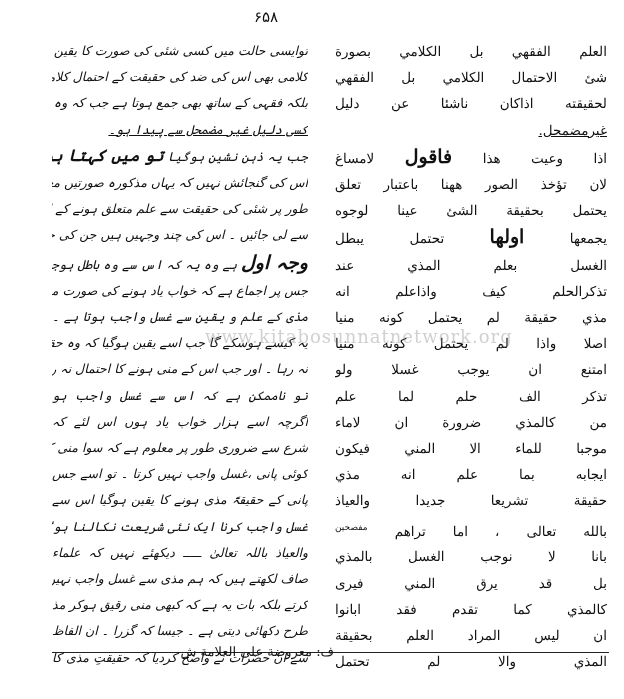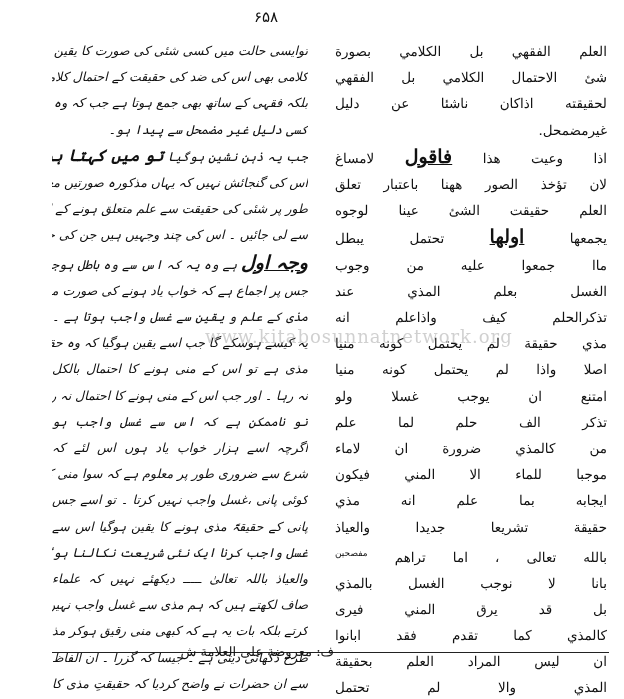--- a/index.html
+++ b/index.html
@@ -4,22 +4,22 @@
 <style>
   html, body { margin:0; padding:0; background:#ffffff; }
   body { width:624px; height:699px; position:relative; overflow:hidden;
          font-family:"DejaVu Serif", serif; color:#111; }
   .page-num { position:absolute; top:8px; left:0; width:532px; text-align:center;
               font-size:15px; letter-spacing:2px; }
   .col { position:absolute; direction:rtl; text-align:justify; }
   .col-right { top:38px; left:335px; width:272px; font-size:13.5px; line-height:26.2px; }
   .col-left  { top:38px; left:52px;  width:256px; font-size:12.5px; line-height:26.2px; font-style:italic; }
   .line { display:block; white-space:nowrap; overflow:hidden; text-align-last:justify; }
-  .line.short { text-align-last:right; }
-  .big { font-size:19px; font-weight:bold;text-decoration:underline; }
+  .line.short { text-align-last:right;text-decoration:underline; }
+  .big { font-size:19px; font-weight:bold; }
   .big-wide { font-size:16px; font-weight:bold; }
   .rule { position:absolute; left:52px; width:557px; top:652px; height:0;
           border-top:1.5px solid #222; }
   .footnote { position:absolute; top:644px; right:290px; direction:rtl;
               font-size:13px; white-space:nowrap; }
   .watermark { position:absolute; top:326px; left:205px; font-size:18px;
                color:rgba(120,120,120,0.35); letter-spacing:1px; font-family:"DejaVu Serif", serif; }
   .marginal { font-size:9px; vertical-align:super; }
 </style>
 </head>
@@ -31,27 +31,26 @@
   <span class="line">العلم الفقهي بل الكلامي بصورة</span>
   <span class="line">شئ الاحتمال الكلامي بل الفقهي</span>
   <span class="line">لحقيقته اذاكان ناشئا عن دليل</span>
   <span class="line short">غيرمضمحل.</span>
   <span class="line">
     <span>اذا وعيت هذا</span>
     <span class="big">فاقول</span>
     <span>لامساغ</span>
   </span>
   <span class="line">لان تؤخذ الصور ههنا باعتبار تعلق</span>
-  <span class="line">العلم حقیقت الشئ عينا لوجوه</span>
+  <span class="line">يحتمل بحقيقة الشئ عينا لوجوه</span>
   <span class="line">
     <span>يجمعها</span>
     <span class="big">اولها</span>
     <span>تحتمل يبطل</span>
   </span>
-  <span class="line">ماا جمعوا عليه من وجوب</span>
   <span class="line">الغسل بعلم المذي عند</span>
   <span class="line">تذكرالحلم كيف واذاعلم انه</span>
   <span class="line">مذي حقيقة لم يحتمل كونه منيا</span>
   <span class="line">اصلا واذا لم يحتمل كونه منيا</span>
   <span class="line">امتنع ان يوجب غسلا ولو</span>
   <span class="line">تذكر الف حلم لما علم</span>
   <span class="line">من كالمذي ضرورة ان لاماء</span>
   <span class="line">موجبا للماء الا المني فيكون</span>
   <span class="line">ايجابه بما علم انه مذي</span>
   <span class="line">حقيقة تشريعا جديدا والعياذ</span>
@@ -78,21 +77,20 @@
   <span class="line">اس کی گنجائش نہیں کہ یہاں مذکورہ صورتیں معین</span>
   <span class="line">طور پر شئی کی حقیقت سے علم متعلق ہونے کے اعتبار</span>
   <span class="line">سے لی جائیں ۔ اس کی چند وجہیں ہیں جن کی جامع</span>
   <span class="line">
     <span class="big">وجہ اول</span>
     <span>ہے وہ یہ کہ اس سے وہ باطل ہوجائیگا</span>
   </span>
   <span class="line">جس پر اجماع ہے کہ خواب یاد ہونے کی صورت میں</span>
   <span class="line">مذی کے علم و یقین سے غسل واجب ہوتا ہے ۔</span>
   <span class="line">یہ کیسے ہوسکے گا جب اسے یقین ہوگیا کہ وہ حقیقۃً</span>
-  <span class="line">مذی ہے تو اس کے منی ہونے کا احتمال بالکل</span>
   <span class="line">نہ رہا ۔ اور جب اس کے منی ہونے کا احتمال نہ رہا</span>
   <span class="line">تو ناممکن ہے کہ اس سے غسل واجب ہو</span>
   <span class="line">اگرچہ اسے ہزار خواب یاد ہوں اس لئے کہ</span>
   <span class="line">شرع سے ضروری طور پر معلوم ہے کہ سوا منی کے</span>
   <span class="line">کوئی پانی ،غسل واجب نہیں کرتا ۔ تو اسے جس</span>
   <span class="line">پانی کے حقیقۃً مذی ہونے کا یقین ہوگیا اس سے</span>
   <span class="line">غسل واجب کرنا ایک نئی شریعت نکالنا ہوگا ،</span>
   <span class="line">والعیاذ باللہ تعالیٰ ـــــ دیکھئے نہیں کہ علماء</span>
   <span class="line">صاف لکھتے ہیں کہ ہم مذی سے غسل واجب نہیں</span>
   <span class="line">کرتے بلکہ بات یہ ہے کہ کبھی منی رقیق ہوکر مذی کی</span>

